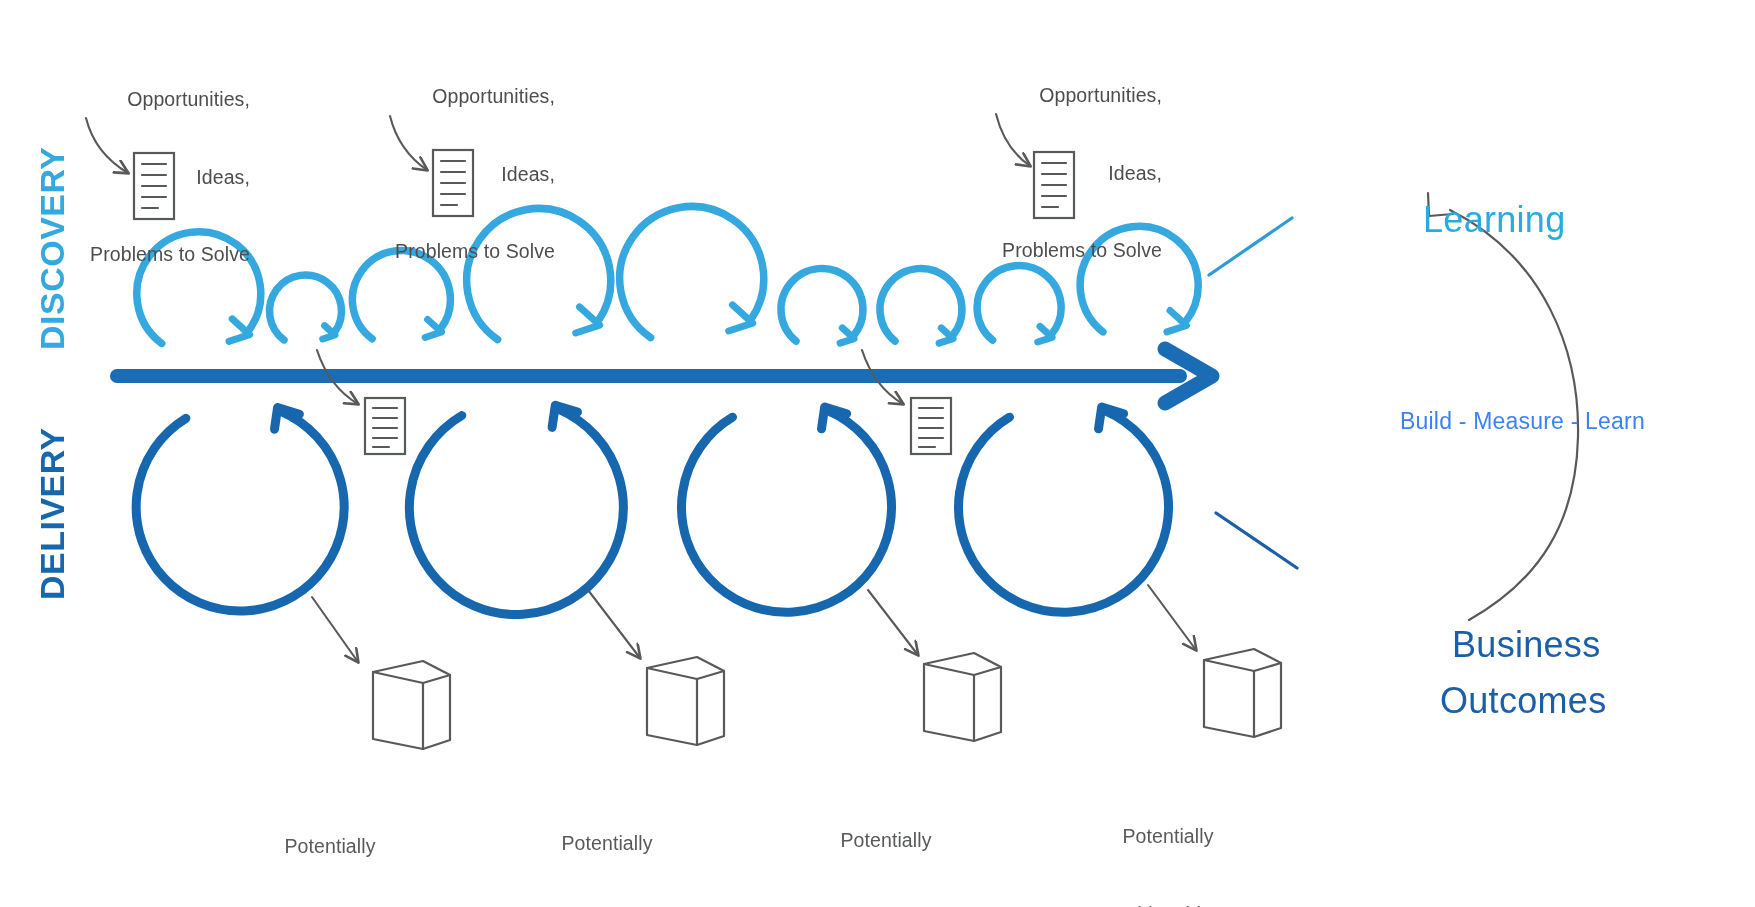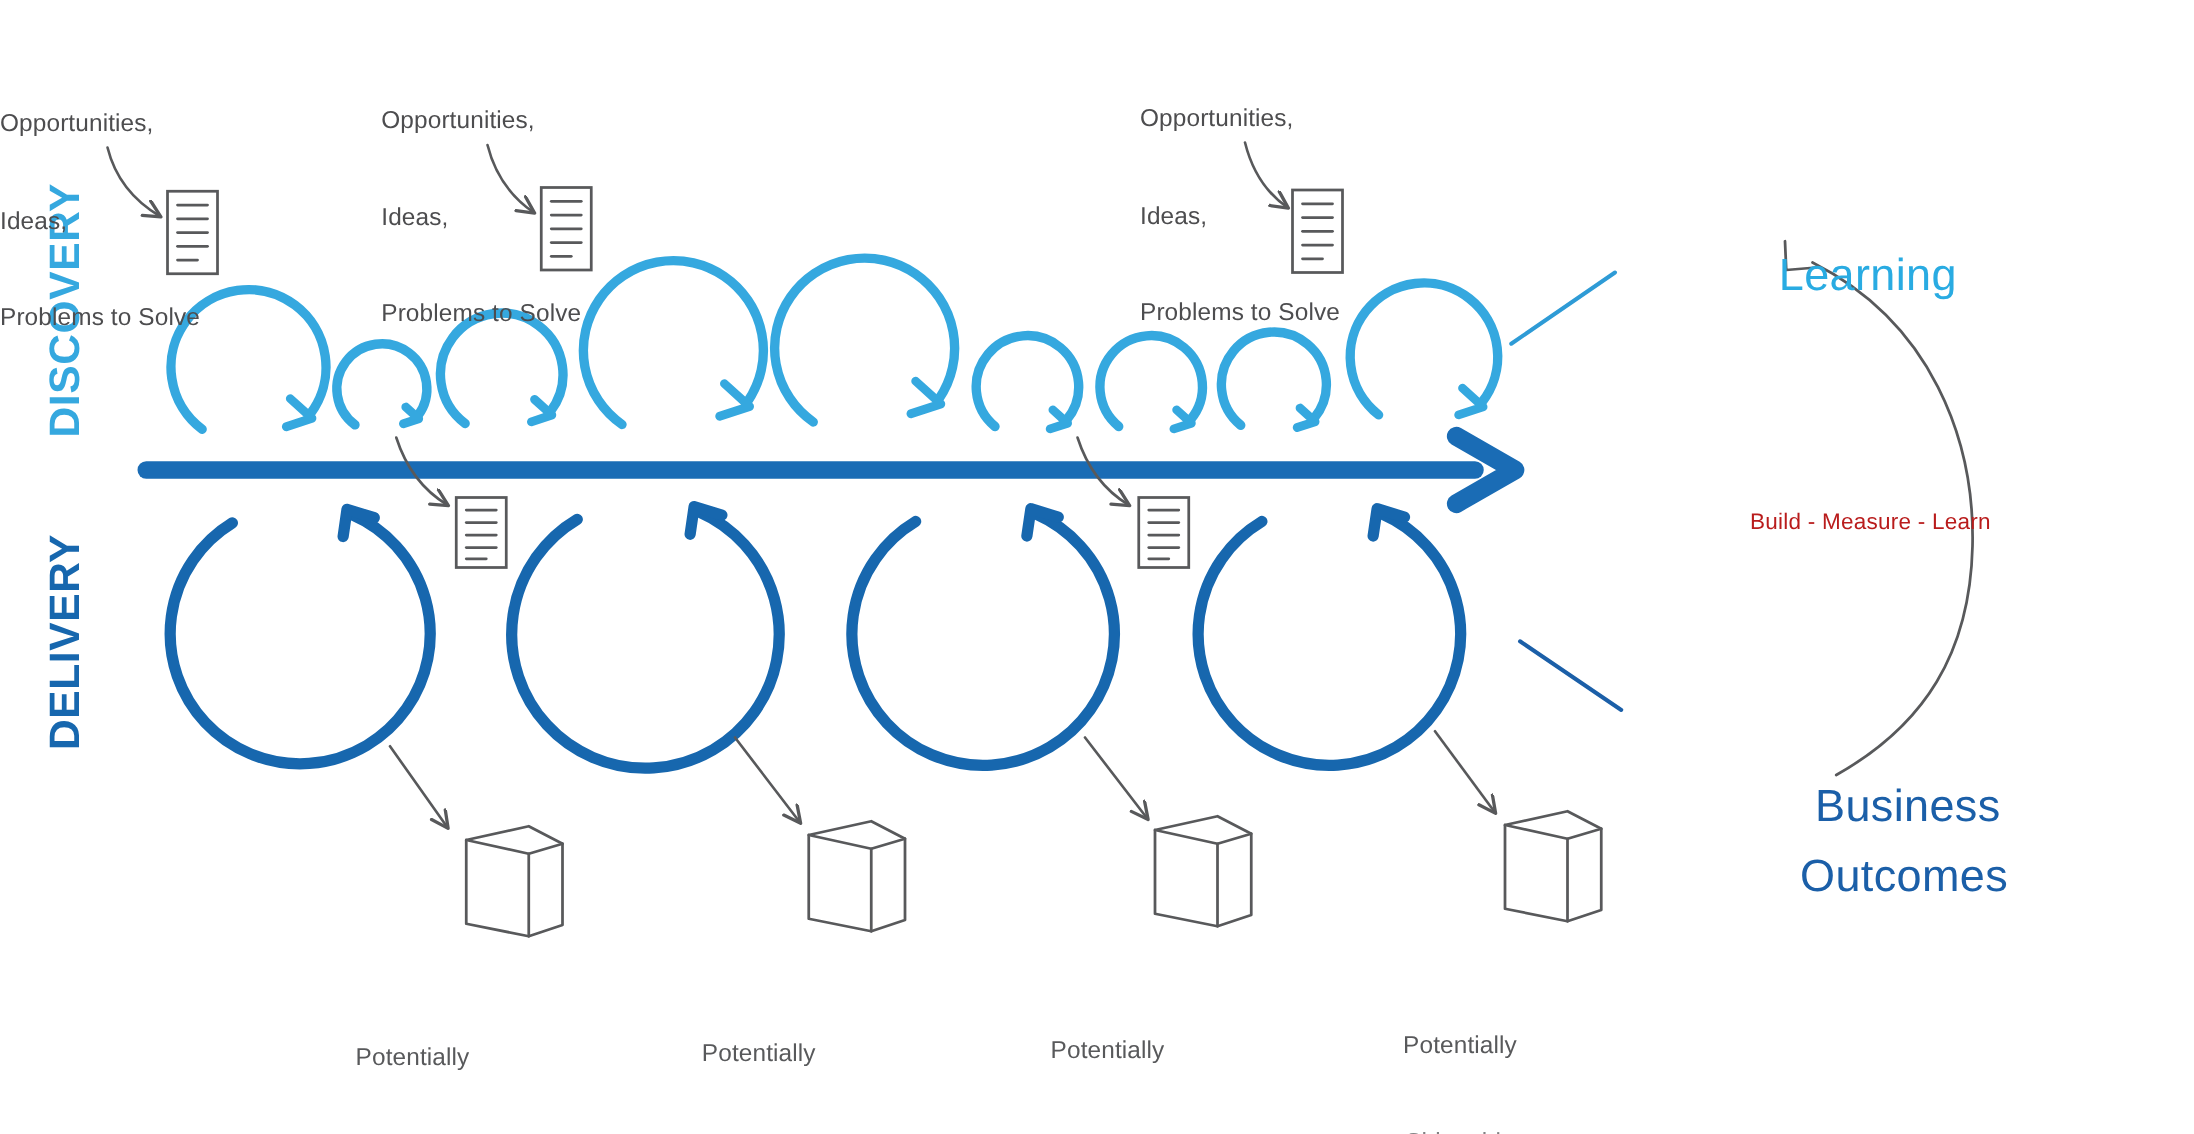--- a/index.html
+++ b/index.html
@@ -30,32 +30,32 @@
   }
   .txt {
     position: absolute;
     font-family: "Liberation Sans", sans-serif;
     white-space: pre;
     line-height: 1.32;
   }
   .opp-label {
     color: #4d4d4f;
     font-size: 19.5px;
-    text-align: left;
+    text-align: right;
     letter-spacing: 0.1px;
   }
   .pss-label {
     color: #58595b;
     font-size: 19.5px;
     text-align: center;
     letter-spacing: 0.1px;
   }
   .bml-label {
-    color: #b91c1c;
-    font-size: 18px;
+    color: #3b82f6;
+    font-size: 23px;
     letter-spacing: 0.2px;
   }
   .track-label {
     font-weight: bold;
     font-size: 34px;
     letter-spacing: 0.5px;
     transform-origin: 0 0;
   }
   .track-discovery { color: #35a8df; }
   .track-delivery  { color: #1767ae; }

